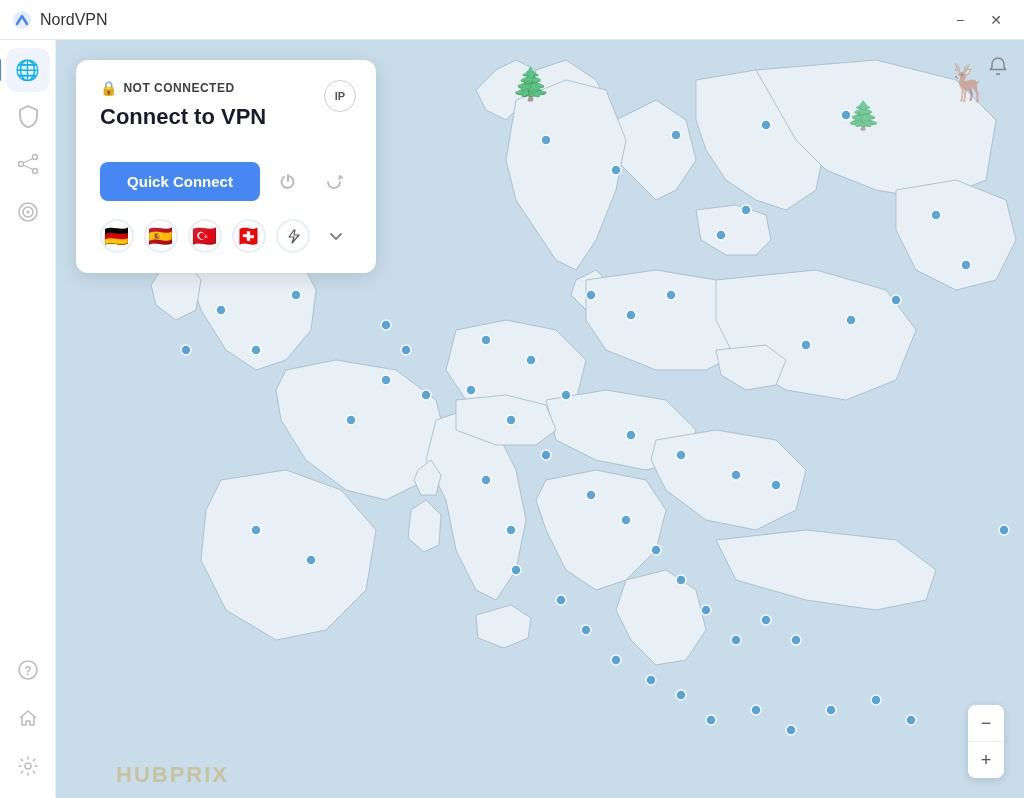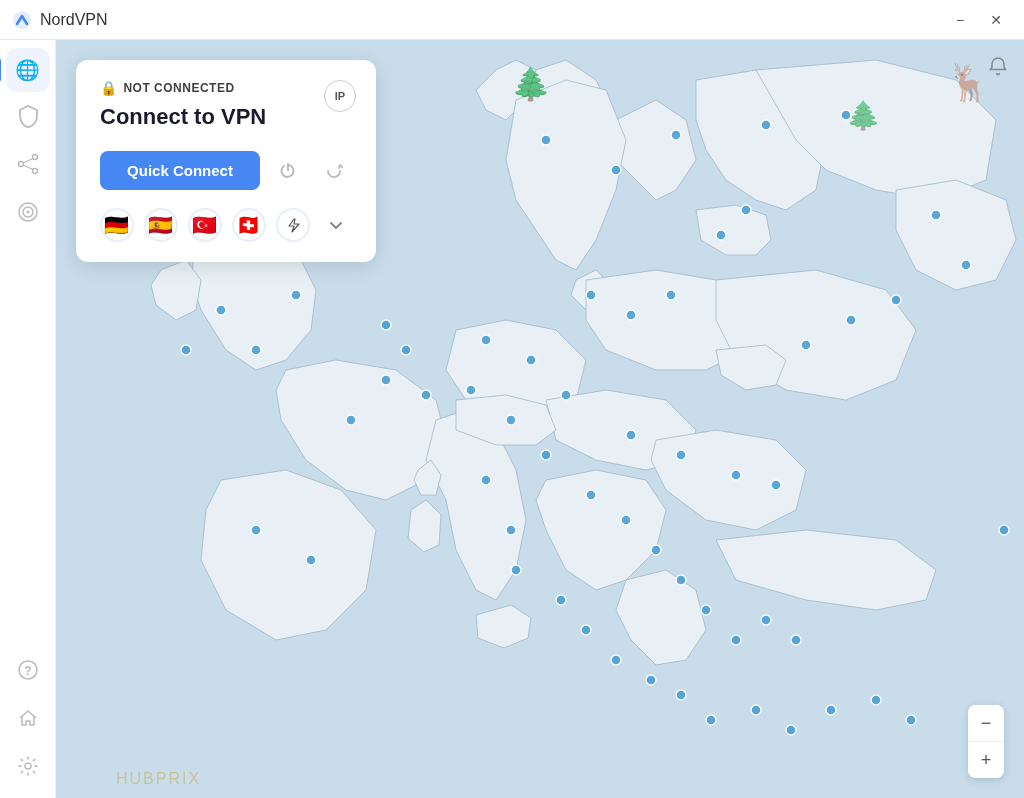--- a/index.html
+++ b/index.html
@@ -56,21 +56,21 @@
     .connect-card {
       position: absolute; top: 20px; left: 20px;
       background: #fff; border-radius: 12px;
       padding: 20px 24px; width: 300px;
       box-shadow: 0 4px 20px rgba(0,0,0,0.12);
       z-index: 20;
     }
     .status-line { display: flex; align-items: center; gap: 6px; margin-bottom: 8px; }
     .status-dot { font-size: 14px; }
     .status-text { font-size: 12px; font-weight: 700; color: #404040; letter-spacing: 0.5px; }
-    .card-title { font-size: 22px; font-weight: 700; color: #1a1a2e; margin-bottom: 21px; }
+    .card-title { font-size: 22px; font-weight: 700; color: #1a1a2e; margin-bottom: 32px; }
     .ip-btn {
       position: absolute; top: 20px; right: 20px;
       width: 32px; height: 32px; border: 1.5px solid #ccc; border-radius: 50%;
       display: flex; align-items: center; justify-content: center;
       font-size: 11px; font-weight: 700; color: #555; cursor: pointer;
       background: #fff;
     }
     .card-actions { display: flex; align-items: center; gap: 10px; margin-bottom: 18px; }
     .quick-connect-btn {
       flex: 1; background: #4687f4; color: #fff;
@@ -126,21 +126,21 @@
     .bell-btn {
       width: 36px; height: 36px; border: none; background: transparent;
       cursor: pointer; font-size: 18px; color: #888;
       display: flex; align-items: center; justify-content: center;
       border-radius: 50%;
     }
 
     
     .watermark {
       position: absolute; bottom: 10px; left: 60px;
-      font-size: 16px; font-weight: 400; color: rgba(200,170,80,0.5);
+      font-size: 22px; font-weight: 700; color: rgba(200,170,80,0.5);
       letter-spacing: 2px; z-index: 5; pointer-events: none;
     }
   </style>
 </head>
 <body>
 
 <div class="titlebar">
   <div class="titlebar-left">
     <svg class="titlebar-logo" viewBox="0 0 20 20" fill="none">
       <circle cx="10" cy="10" r="9" fill="#4687f4" opacity="0.15"></circle>

